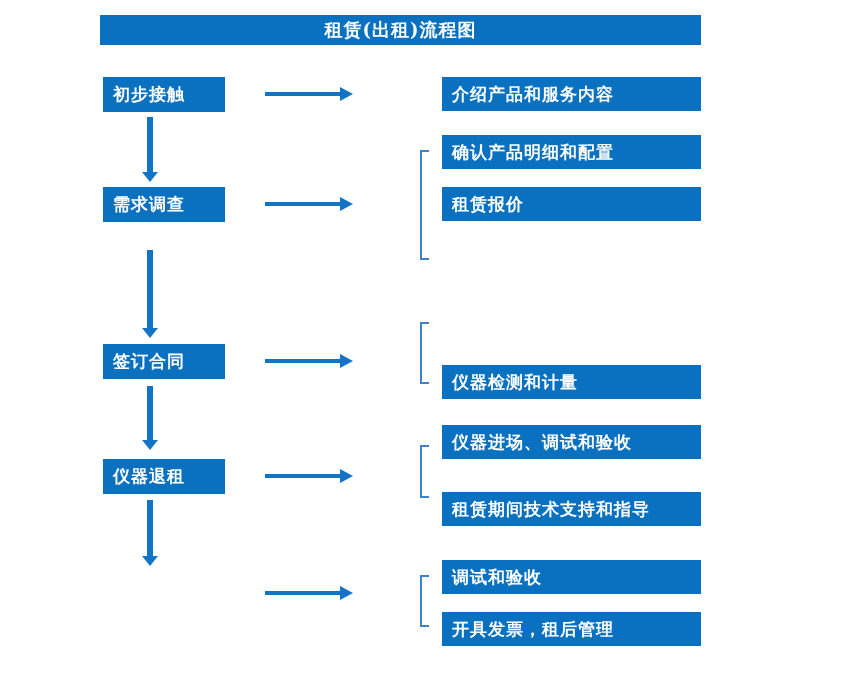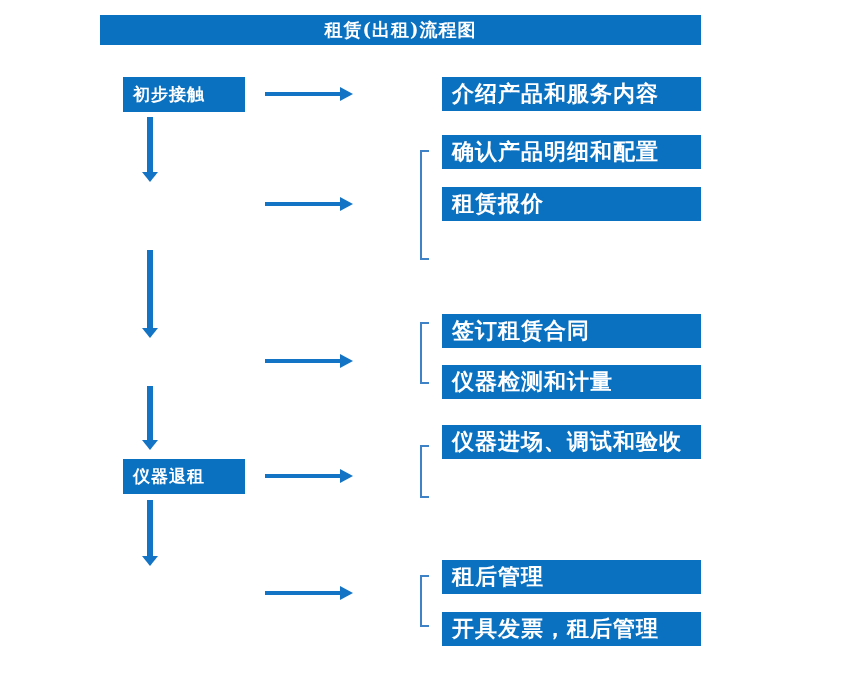--- a/index.html
+++ b/index.html
@@ -17,28 +17,28 @@
     position:absolute;left:100px;top:15px;width:601px;height:30px;
     background:var(--box);color:var(--text);
     display:flex;align-items:center;justify-content:center;
     font-size:18px;font-weight:bold;letter-spacing:1px;
   }
   .stepbox{
     position:absolute;left:103px;width:122px;height:35px;
     background:var(--box);color:var(--text);
     display:flex;align-items:center;
     padding-left:10px;box-sizing:border-box;
-    font-size:17px;font-weight:bold;letter-spacing:1px;margin-left:20px;
+    font-size:17px;font-weight:bold;letter-spacing:1px;
   }
   .outbox{
     position:absolute;left:442px;width:259px;height:34px;
     background:var(--box);color:var(--text);
     display:flex;align-items:center;
     padding-left:10px;box-sizing:border-box;
-    font-size:22px;font-weight:bold;letter-spacing:1px;
+    font-size:17px;font-weight:bold;letter-spacing:1px;
   }
   .harrow{
     position:absolute;left:265px;width:88px;height:14px;
     display:flex;align-items:center;
   }
   .harrow .shaft{flex:1;height:4px;background:var(--arrow);}
   .harrow .head{
     width:0;height:0;
     border-left:13px solid var(--arrow);
     border-top:7px solid transparent;
@@ -64,20 +64,22 @@
   }
 </style>
 </head>
 <body>
 
 <div class="canvas">
 
   <div class="titlebar">租赁(出租)流程图</div>
 
   <div class="stepbox" style="top:77px">初步接触</div>
+  <div class="stepbox" style="top:187px">需求调查</div>
+  <div class="stepbox" style="top:344px">签订合同</div>
   <div class="stepbox" style="top:459px">仪器退租</div>
 
   <div class="varrow" style="top:117px;height:65px">
       <div class="shaft"></div>
       <div class="head"></div>
     </div>
   <div class="varrow" style="top:250px;height:88px">
       <div class="shaft"></div>
       <div class="head"></div>
     </div>
@@ -112,19 +114,19 @@
     </div>
 
   <div class="bracket" style="top:150px;height:110px"></div>
   <div class="bracket" style="top:322px;height:62px"></div>
   <div class="bracket" style="top:445px;height:53px"></div>
   <div class="bracket" style="top:575px;height:52px"></div>
 
   <div class="outbox" style="top:77px">介绍产品和服务内容</div>
   <div class="outbox" style="top:187px">租赁报价</div>
   <div class="outbox" style="top:135px">确认产品明细和配置</div>
-  <div class="outbox" style="top:314px">签订租赁合同</div>
   <div class="outbox" style="top:425px">仪器进场、调试和验收</div>
   <div class="outbox" style="top:365px">仪器检测和计量</div>
-  <div class="outbox" style="top:560px">租后管理</div>
+  <div class="outbox" style="top:492px">租赁期间技术支持和指导</div>
+  <div class="outbox" style="top:560px">调试和验收</div>
   <div class="outbox" style="top:612px">开具发票，租后管理</div>
 
 </div>
 
 </body></html>

